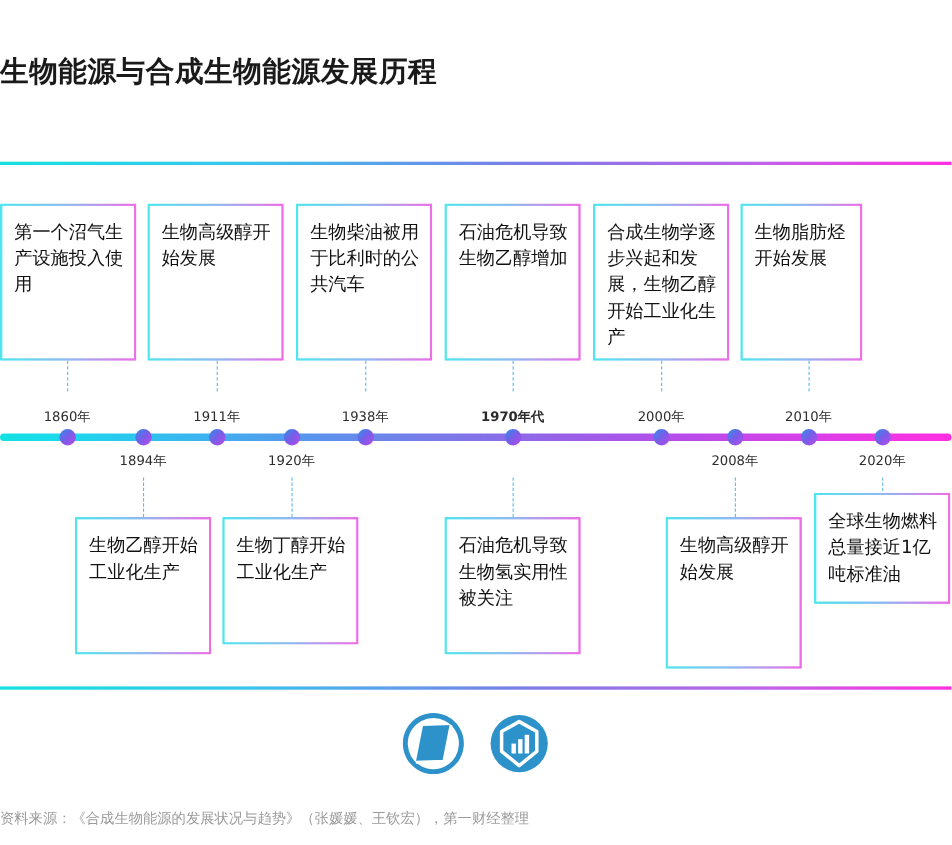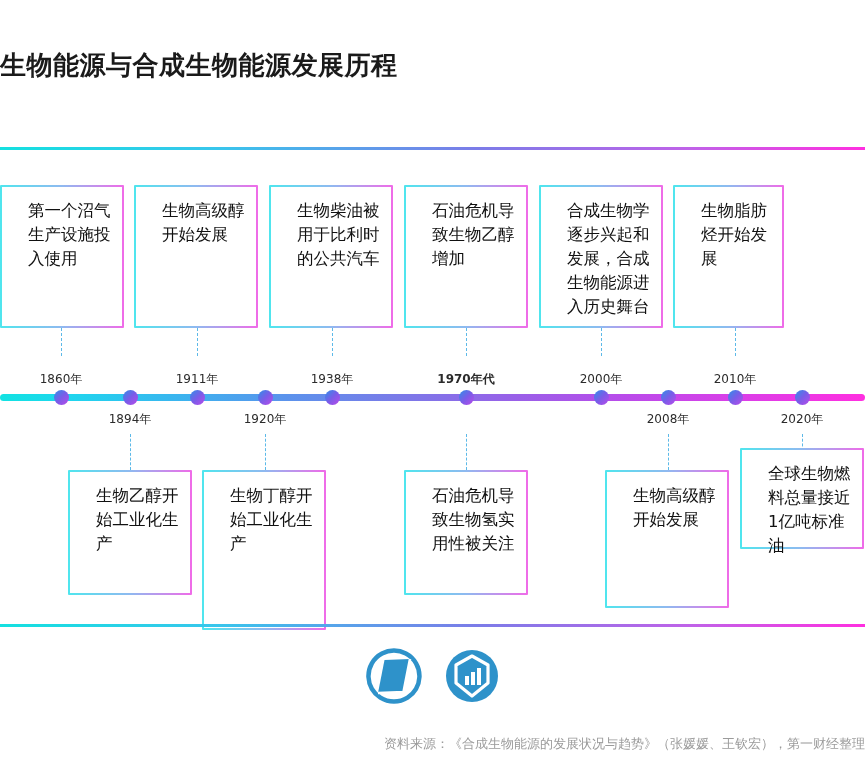--- a/index.html
+++ b/index.html
@@ -43,21 +43,21 @@
     position: absolute;
     box-sizing: border-box;
     background: #ffffff;
     border: 2px solid transparent;
     border-radius: 1px;
     background-image:
       linear-gradient(#fff, #fff),
       linear-gradient(to right, #4fe6ee 0%, #8fb9f0 50%, #f06be8 100%);
     background-origin: border-box;
     background-clip: padding-box, border-box;
-    padding: 12px 10px 8px 26px;
+    padding: 12px 10px 8px 11px;
   }
   .card-text {
     font-size: 16.5px;
     line-height: 1.45;
     color: #111111;
     white-space: pre-wrap;
   }
 
   
   .connector {
@@ -108,21 +108,21 @@
     gap: 22px;
   }
   .logo { display: block; }
 
   
   .source {
     position: absolute;
     left: 0;
     top: 735px;
     width: 865px;
-    text-align: right;
+    text-align: left;
     font-size: 13px;
     color: #9b9b9b;
   }
 </style>
 </head>
 <body>
 
 <div class="title">生物能源与合成生物能源发展历程</div>
 
 <div class="rule top"></div>
@@ -133,21 +133,21 @@
 <div class="card" style="left:134px; top:185px; width:124px; height:143px;">
   <div class="card-text">生物高级醇开始发展</div>
 </div>
 <div class="card" style="left:269px; top:185px; width:124px; height:143px;">
   <div class="card-text">生物柴油被用于比利时的公共汽车</div>
 </div>
 <div class="card" style="left:404px; top:185px; width:124px; height:143px;">
   <div class="card-text">石油危机导致生物乙醇增加</div>
 </div>
 <div class="card" style="left:539px; top:185px; width:124px; height:143px;">
-  <div class="card-text">合成生物学逐步兴起和发展，合成生物能源进入历史舞台</div>
+  <div class="card-text">合成生物学逐步兴起和发展，生物乙醇开始工业化生产</div>
 </div>
 <div class="card" style="left:673px; top:185px; width:111px; height:143px;">
   <div class="card-text">生物脂肪烃开始发展</div>
 </div>
 
 <div class="connector" style="left:61px;  top:328px; height:28px;"></div>
 <div class="connector" style="left:197px; top:328px; height:28px;"></div>
 <div class="connector" style="left:332px; top:328px; height:28px;"></div>
 <div class="connector" style="left:466px; top:328px; height:28px;"></div>
 <div class="connector" style="left:601px; top:328px; height:28px;"></div>
@@ -179,21 +179,21 @@
 
 <div class="connector" style="left:130px; top:434px; height:36px;"></div>
 <div class="connector" style="left:265px; top:434px; height:36px;"></div>
 <div class="connector" style="left:466px; top:434px; height:36px;"></div>
 <div class="connector" style="left:668px; top:434px; height:36px;"></div>
 <div class="connector" style="left:802px; top:434px; height:36px;"></div>
 
 <div class="card" style="left:68px; top:470px; width:124px; height:125px;">
   <div class="card-text">生物乙醇开始工业化生产</div>
 </div>
-<div class="card" style="left:202px; top:470px; width:124px; height:160px;">
+<div class="card" style="left:202px; top:470px; width:124px; height:116px;">
   <div class="card-text">生物丁醇开始工业化生产</div>
 </div>
 <div class="card" style="left:404px; top:470px; width:124px; height:125px;">
   <div class="card-text">石油危机导致生物氢实用性被关注</div>
 </div>
 <div class="card" style="left:605px; top:470px; width:124px; height:138px;">
   <div class="card-text">生物高级醇开始发展</div>
 </div>
 <div class="card" style="left:740px; top:448px; width:124px; height:101px;">
   <div class="card-text">全球生物燃料总量接近1亿吨标准油</div>

